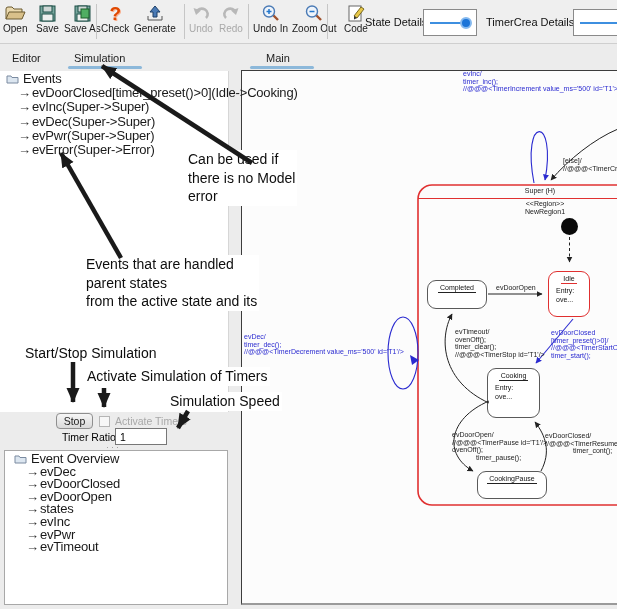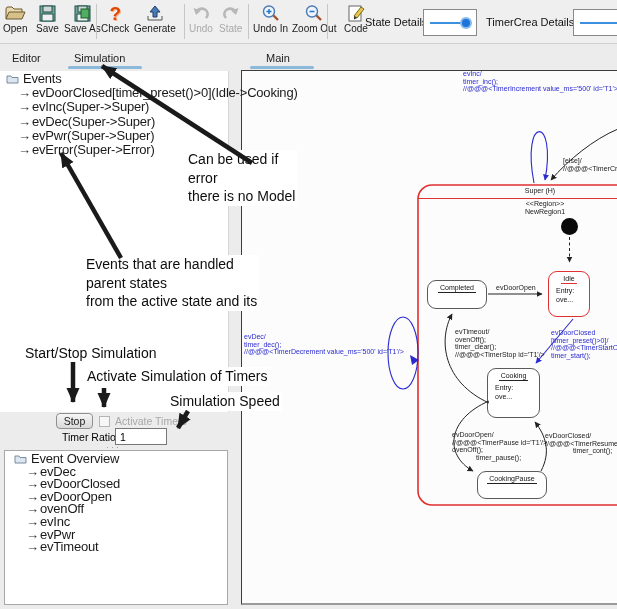--- a/index.html
+++ b/index.html
@@ -121,21 +121,21 @@
       </span>
     <span>Undo</span>
   </div>
   <div class="tbtn disabled" style="left:219px">
     <span>
         <svg width="20" height="19" viewBox="0 0 20 19">
           <path d="M5 14 A6 5.5 0 1 1 15 8.5" fill="none" stroke="#b8b8b8" stroke-width="2.6"></path>
           <path d="M17.5 4 L15 11 L10 6.5 Z" fill="#b8b8b8"></path>
         </svg>
       </span>
-    <span>State</span>
+    <span>Redo</span>
   </div>
   <div class="tdiv" style="left:248px"></div>
 
   <div class="tbtn" style="left:253px">
     <span>
         <svg width="20" height="19" viewBox="0 0 20 19">
           <line x1="12" y1="11" x2="17" y2="16" stroke="#a0522d" stroke-width="2.4"></line>
           <circle cx="8" cy="7.5" r="5.5" fill="#eef4fb" stroke="#4a7ab5" stroke-width="1.4"></circle>
           <line x1="5.5" y1="7.5" x2="10.5" y2="7.5" stroke="#2277cc" stroke-width="1.5"></line>
           <line x1="8" y1="5" x2="8" y2="10" stroke="#2277cc" stroke-width="1.5"></line>
@@ -206,21 +206,21 @@
 <div class="ov-box"></div>
 <div class="tree ov-tree" style="left:14px;top:453px;z-index:2">
   <div class="row">
     <span class="ficon"><svg width="13" height="10" viewBox="0 0 13 10">
           <path d="M1 9 L1 2 L5 2 L6 3.5 L12 3.5 L12 9 Z" fill="#dce6f0" stroke="#7a8aa0"></path>
         </svg></span><span>Event Overview</span>
   </div>
   <div class="row item"><span class="arrow">→</span><span>evDec</span></div>
   <div class="row item"><span class="arrow">→</span><span>evDoorClosed</span></div>
   <div class="row item"><span class="arrow">→</span><span>evDoorOpen</span></div>
-  <div class="row item"><span class="arrow">→</span><span>ovenOff</span></div>
+  <div class="row item"><span class="arrow">→</span><span>states</span></div>
   <div class="row item"><span class="arrow">→</span><span>evInc</span></div>
   <div class="row item"><span class="arrow">→</span><span>evPwr</span></div>
   <div class="row item"><span class="arrow">→</span><span>evTimeout</span></div>
 </div>
 
 <span class="tab" style="left:266px">Main</span>
 <div class="tab-underline" style="left:250px;width:64px"></div>
 <div class="canvas"></div>
 
 <div class="state red-state" style="left:548px;top:271px;width:42px;height:46px">
@@ -317,22 +317,22 @@
   <div style="margin-left:24px">timer_pause();</div>
 </div>
 <div class="dtext" style="left:545px;top:432px">
   <div>evDoorClosed/</div>
   <div>//@@@&lt;TimerResume id=</div>
   <div style="margin-left:28px">timer_cont();</div>
 </div>
 
 <div class="note" style="left:186px;top:150px">
   <div>Can be used if</div>
+  <div>there is no Model</div>
   <div>error</div>
-  <div>there is no Model</div>
 </div>
 <div class="note" style="left:84px;top:255px">
   <div>Events that are handled</div>
   <div>parent states</div>
   <div>from the active state and its</div>
 </div>
 <div class="note" style="left:23px;top:344px">Start/Stop Simulation</div>
 <div class="note" style="left:85px;top:367px">Activate Simulation of Timers</div>
 <div class="note" style="left:168px;top:392px">Simulation Speed</div>
 

